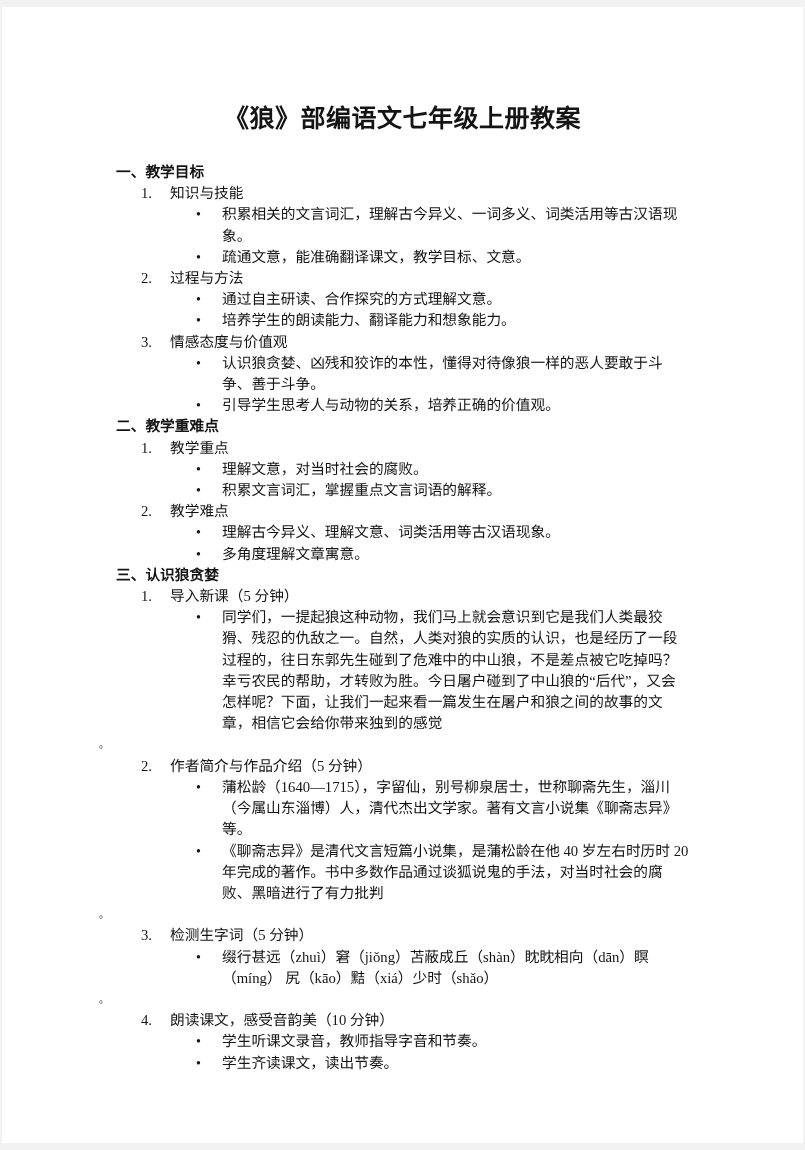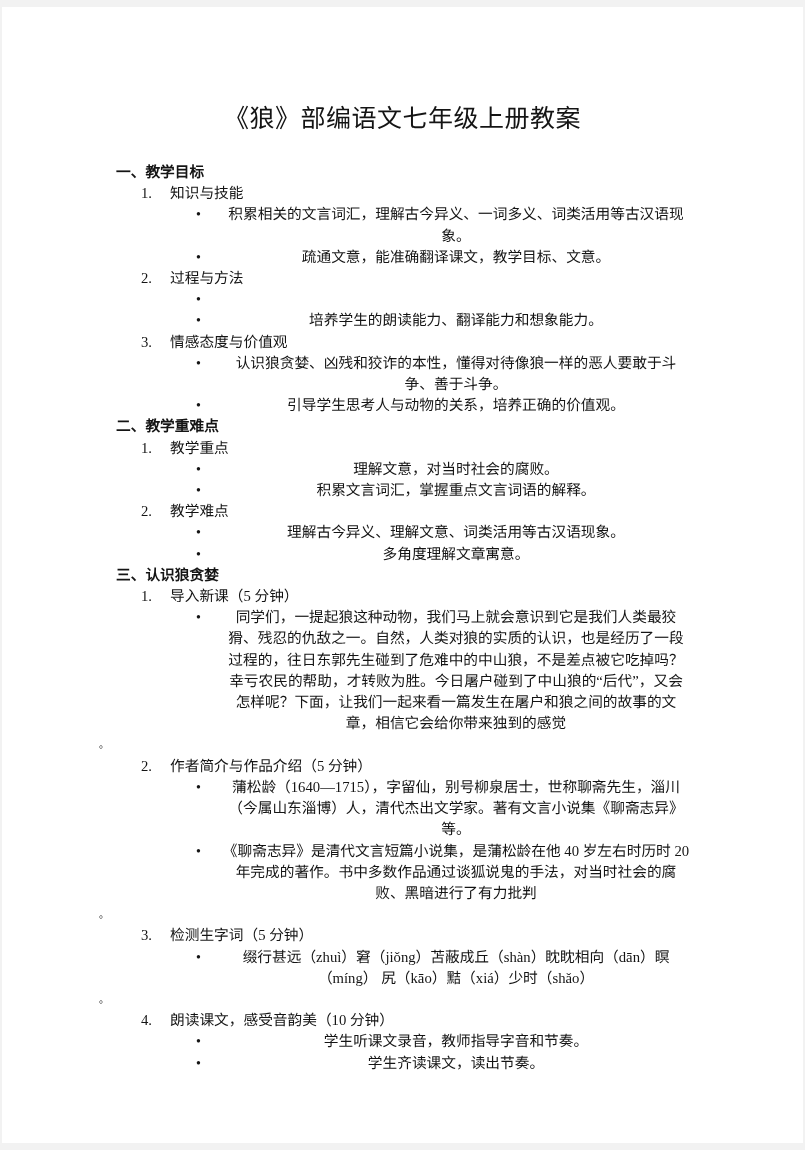--- a/index.html
+++ b/index.html
@@ -22,21 +22,21 @@
     width: 801px;
     height: 1136px;
     background: #ffffff;
     box-sizing: border-box;
   }
   .doc-title {
     margin: 96px 0 0 0;
     text-align: center;
     font-size: 25px;
     line-height: 32px;
-    font-weight: normal;
+    font-weight: bold;
     letter-spacing: 0.5px;
   }
   .doc-body {
     margin-top: 27px;
     font-size: 14.7px;
     line-height: 21.2px;
   }
   .sec-heading {
     padding-left: 114px;
     font-weight: bold;
@@ -57,21 +57,21 @@
     padding-left: 194px;
     align-items: flex-start;
   }
   .bullet-dot {
     flex: none;
     width: 26px;
     font-size: 14px;
   }
   .bullet-text {
     width: 468px;
-    text-align: center;
+    text-align: left;
   }
   .stray-period {
     padding-left: 97px;
     font-size: 10px;
     line-height: 21.2px;
   }
 </style>
 </head>
 <body>
 
@@ -84,20 +84,21 @@
         <span class="bullet-dot">•</span>
         <span class="bullet-text">积累相关的文言词汇，理解古今异义、一词多义、词类活用等古汉语现象。</span>
       </div>
       <div class="bullet-row">
         <span class="bullet-dot">•</span>
         <span class="bullet-text">疏通文意，能准确翻译课文，教学目标、文意。</span>
       </div>
       <div class="item-heading"><span class="item-num">2.</span><span class="item-label">过程与方法</span></div>
       <div class="bullet-row">
         <span class="bullet-dot">•</span>
+        <span class="bullet-text">通过自主研读、合作探究的方式理解文意。</span>
       </div>
       <div class="bullet-row">
         <span class="bullet-dot">•</span>
         <span class="bullet-text">培养学生的朗读能力、翻译能力和想象能力。</span>
       </div>
       <div class="item-heading"><span class="item-num">3.</span><span class="item-label">情感态度与价值观</span></div>
       <div class="bullet-row">
         <span class="bullet-dot">•</span>
         <span class="bullet-text">认识狼贪婪、凶残和狡诈的本性，懂得对待像狼一样的恶人要敢于斗争、善于斗争。</span>
       </div>

